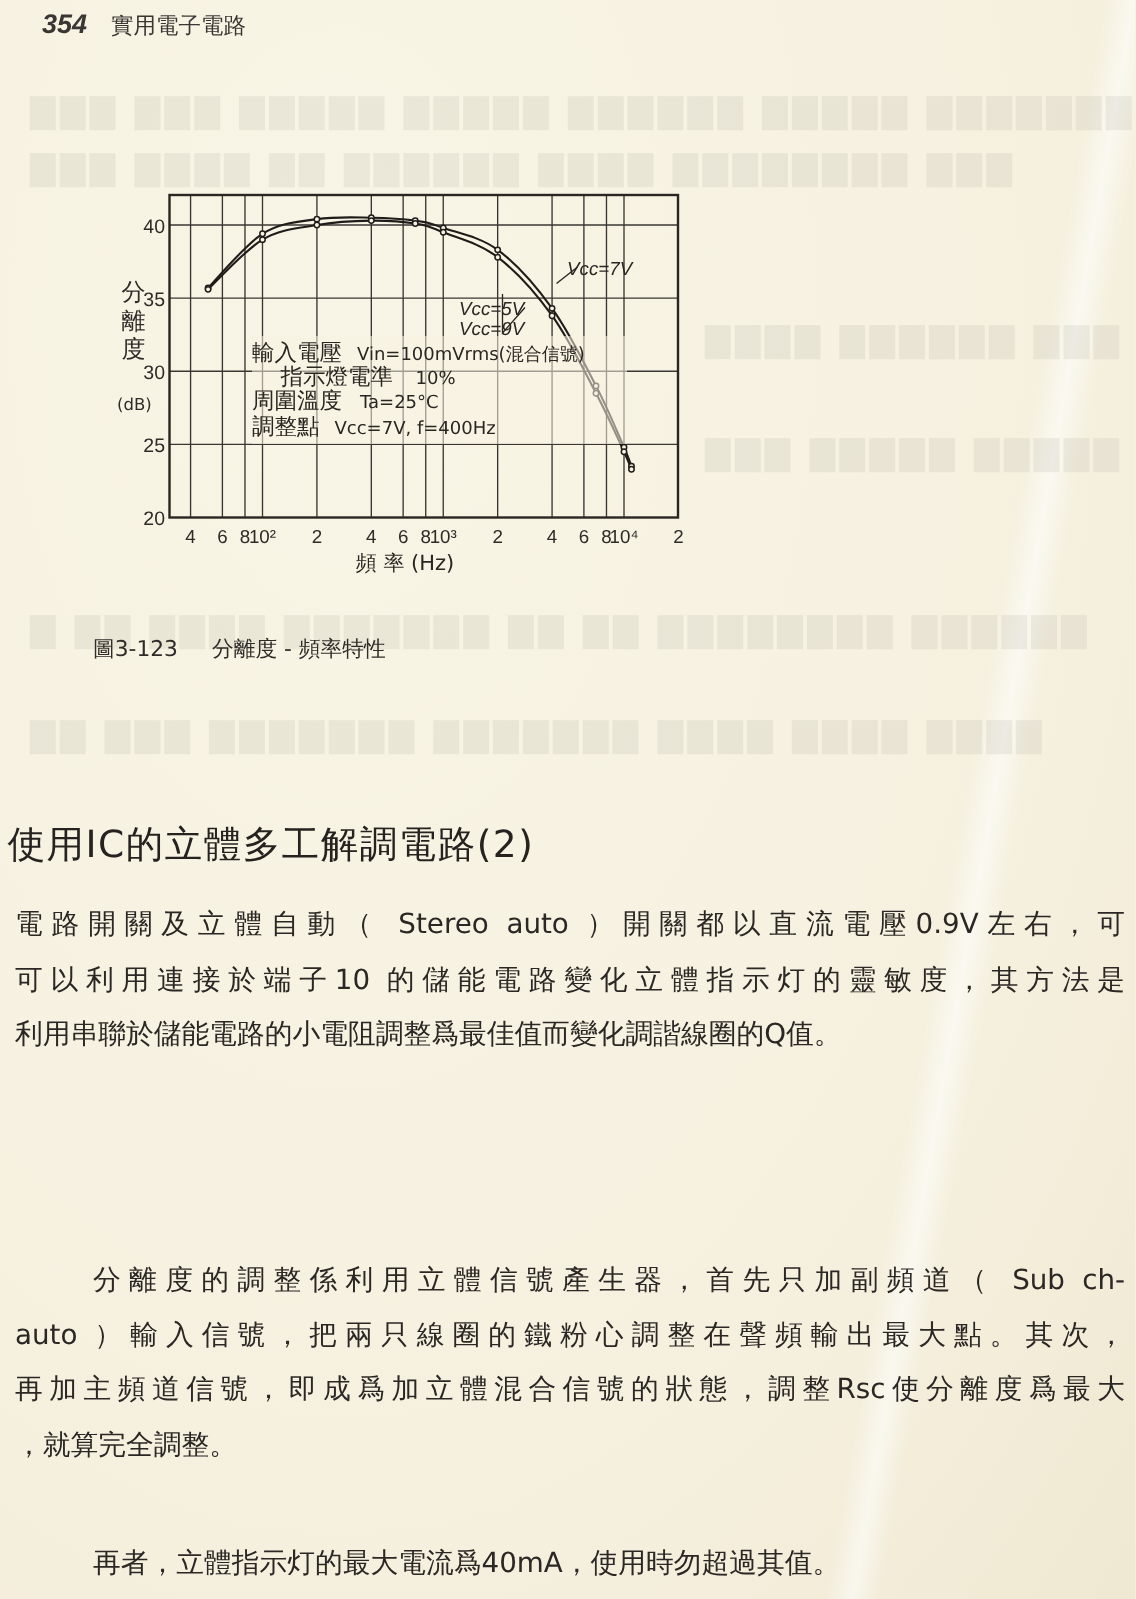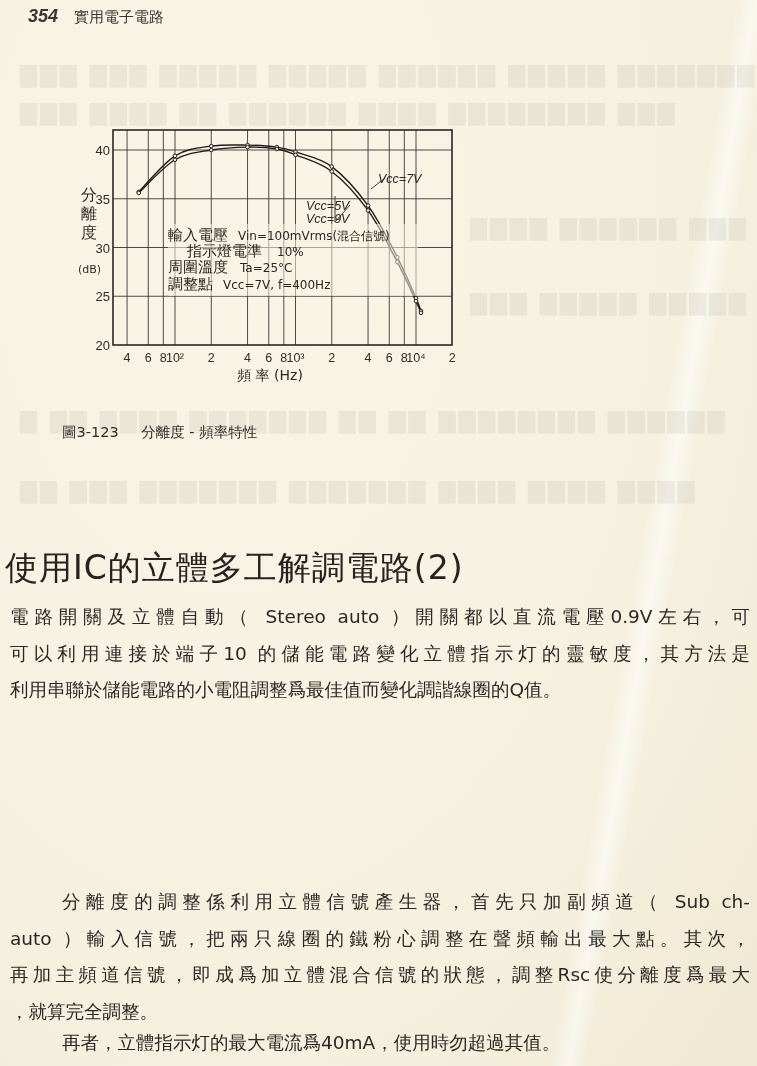--- a/index.html
+++ b/index.html
@@ -18,28 +18,28 @@
   .ghost { position: absolute; color: rgba(120,120,110,0.10); font-size: 22px; letter-spacing: 3px; white-space: nowrap; font-family: "DejaVu Sans", sans-serif; }
   .header { position: absolute; left: 28px; top: 6px; display: flex; align-items: baseline; gap: 16px; }
   .page-num { font-family: "Liberation Sans", sans-serif; font-weight: bold; font-style: italic; font-size: 18px; color: #3a3633; }
   .running-title { font-family: "DejaVu Sans", sans-serif; font-size: 15px; color: #3a3633; text-align: center; }
 
   .chart { position: absolute; left: 0; top: 0; width: 757px; height: 420px; }
   .chart svg { position: absolute; left: 0; top: 0; }
   .fig-caption { position: absolute; left: 62px; top: 423px; font-family: "DejaVu Sans", sans-serif; font-size: 14.5px; color: #2f2b28; white-space: nowrap; }
   .fig-caption span { margin-right: 18px; margin-top: 39px; }
 
-  .section-title { position: absolute; left: 5px; top: 546px; font-family: "DejaVu Sans", sans-serif; font-size: 33px; color: #26221f; letter-spacing: 1px; white-space: nowrap; text-align: center; }
+  .section-title { position: absolute; left: 5px; top: 546px; font-family: "DejaVu Sans", sans-serif; font-size: 25px; color: #26221f; letter-spacing: 1px; white-space: nowrap; text-align: center; }
 
   .para { position: absolute; left: 10px; width: 740px; font-family: "DejaVu Sans", sans-serif; font-size: 18.5px; line-height: 36.5px; color: #2b2724; }
   .para .line { display: block; white-space: nowrap; text-align: justify; text-align-last: justify; }
   .para .line.first { padding-left: 52px; }
   .para .line.last { text-align-last: left; }
   .p1 { top: 599px; }
-  .p2 { top: 884px; }
+  .p2 { top: 836px; }
   .p3 { top: 1025px; }
 
   .axis-label-y { position: absolute; left: 78px; top: 185px; font-family: "DejaVu Sans", sans-serif; font-size: 16px; line-height: 19px; color: #2f2b28; width: 22px; text-align: center; }
   .axis-label-y .unit { font-size: 11px; display:block; margin-top: 18px; }
 </style>
 </head>
 <body>
 
 <div class="page-bg"></div>
 

